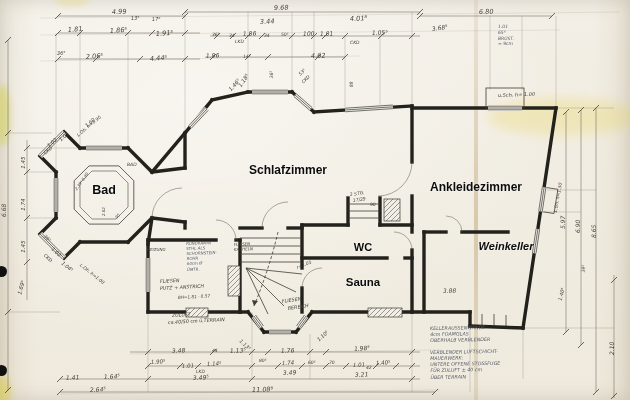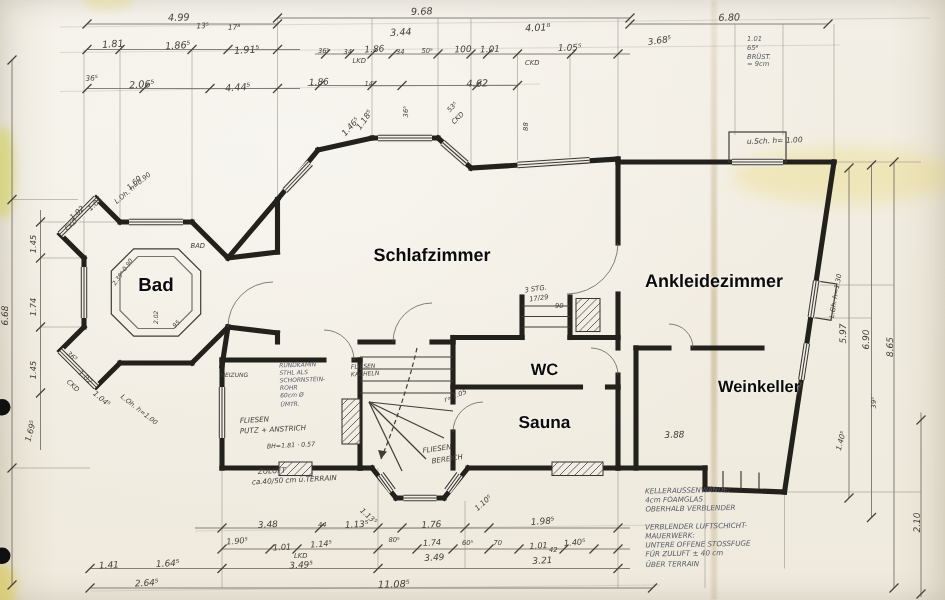--- a/index.html
+++ b/index.html
@@ -355,21 +355,21 @@
         <line x1="611" y1="399" x2="617" y2="393" stroke="#45413a" stroke-width="0.8"></line>
       </g>
   </svg>
 
   <div id="labels">
       <div class="room-label" style="left: 104px; top: 190px; font-size: 12.5px;">Bad</div>
       <div class="room-label" style="left: 288px; top: 170px; font-size: 12px;">Schlafzimmer</div>
       <div class="room-label" style="left: 476px; top: 187px; font-size: 12px;">Ankleidezimmer</div>
       <div class="room-label" style="left: 363px; top: 247px; font-size: 11px;">WC</div>
       <div class="room-label" style="left: 363px; top: 282px; font-size: 11.5px;">Sauna</div>
-      <div class="room-label" style="left: 506px; top: 258px; font-size: 11px;">Weinkeller</div>
+      <div class="room-label" style="left: 506px; top: 246px; font-size: 11px; font-style: italic;">Weinkeller</div>
       <div class="ann" style="left: 112px; top: 9px; font-size: 6.5px; transform: rotate(-2deg);">4.99</div>
       <div class="ann" style="left: 274px; top: 5px; font-size: 6.5px; transform: rotate(-2deg);">9.68</div>
       <div class="ann" style="left: 479px; top: 9px; font-size: 6.5px; transform: rotate(-2deg);">6.80</div>
       <div class="ann" style="left: 432px; top: 26px; font-size: 6px; transform: rotate(-8deg);">3.68⁵</div>
       <div class="ann" style="left: 131px; top: 16px; font-size: 5px; transform: rotate(-3deg);">13⁵</div>
       <div class="ann" style="left: 152px; top: 17px; font-size: 5px; transform: rotate(-3deg);">17⁸</div>
       <div class="ann" style="left: 68px; top: 27px; font-size: 6.5px; transform: rotate(-4deg);">1.81</div>
       <div class="ann" style="left: 110px; top: 28px; font-size: 6.5px; transform: rotate(-4deg);">1.86⁵</div>
       <div class="ann" style="left: 156px; top: 31px; font-size: 6.5px; transform: rotate(-4deg);">1.91⁵</div>
       <div class="ann" style="left: 57px; top: 51px; font-size: 5px; transform: rotate(-3deg);">36⁵</div>

